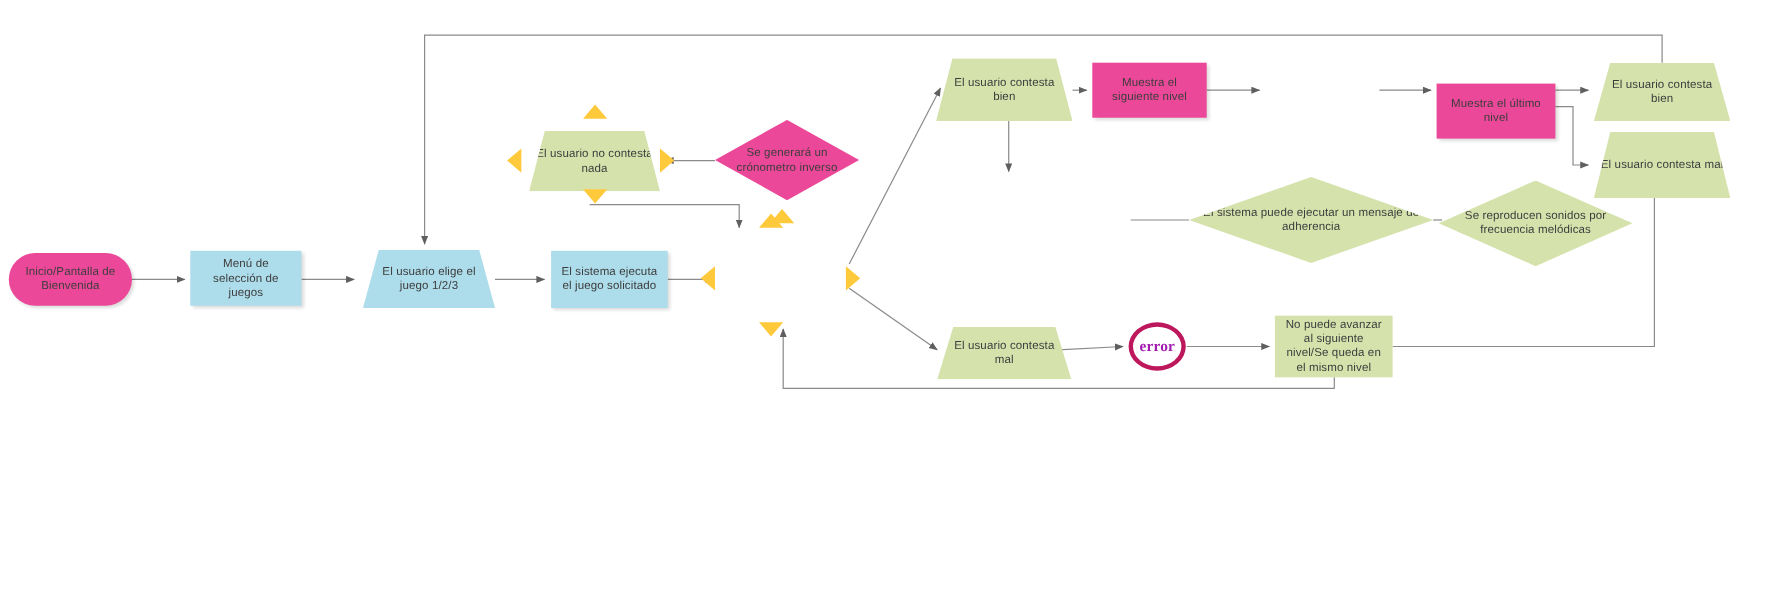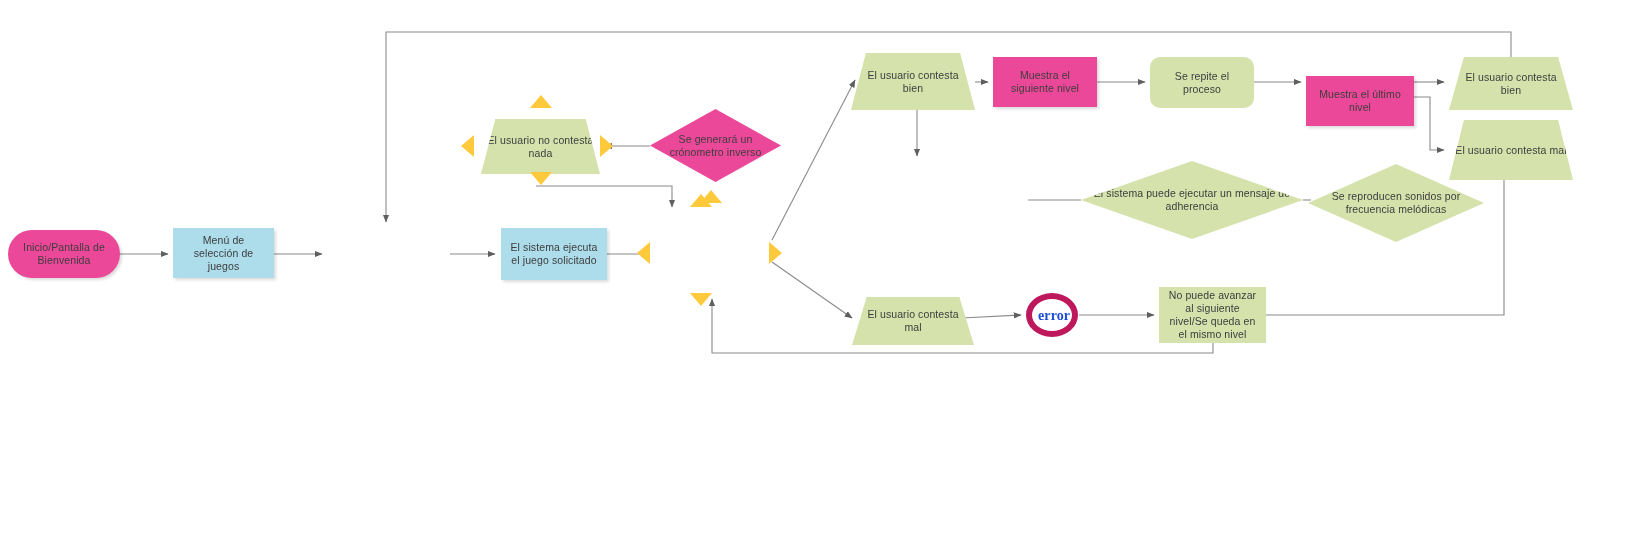--- a/index.html
+++ b/index.html
@@ -35,25 +35,25 @@
 
   .shadow{box-shadow:2px 2px 3px rgba(0,0,0,0.14);}
 
   .rect{}
   .rounded{border-radius:10px;}
   .stadium{border-radius:34px;}
   .trapezoid{clip-path:polygon(12% 0%,88% 0%,100% 100%,0% 100%);}
   .diamond{clip-path:polygon(50% 0%,100% 50%,50% 100%,0% 50%);}
   .circle{
     border-radius:50%;
-    border:6px solid #be185d;
+    border:4px solid #be185d;
     font-family:"Liberation Serif",serif;
     font-weight:bold;
     font-size:14px;
-    color:#1d4ed8;
+    color:#a21caf;
   }
   
   .handle{position:absolute;width:0;height:0;}
   .handle.up{border-left:11px solid transparent;border-right:11px solid transparent;border-bottom:13px solid #ffc93c;}
   .handle.down{border-left:11px solid transparent;border-right:11px solid transparent;border-top:13px solid #ffc93c;}
   .handle.left{border-top:11px solid transparent;border-bottom:11px solid transparent;border-right:13px solid #ffc93c;}
   .handle.right{border-top:11px solid transparent;border-bottom:11px solid transparent;border-left:13px solid #ffc93c;}
 </style>
 </head>
 <body>
@@ -113,20 +113,23 @@
   </svg>
 
   <div class="node stadium fill-orange shadow" style="left:8px;top:230px;width:112px;height:48px;">
     <span class="lbl">Inicio/Pantalla de Bienvenida</span>
   </div>
 
   <div class="node rect fill-blue shadow" style="left:173px;top:228px;width:101px;height:50px;">
     <span class="lbl">Menú de selección de juegos</span>
   </div>
 
+  <div class="node trapezoid fill-blue" style="left:330px;top:227px;width:120px;height:53px;">
+    <span class="lbl">El usuario elige el juego 1/2/3</span>
+  </div>
 
   <div class="node rect fill-blue shadow" style="left:501px;top:228px;width:106px;height:52px;">
     <span class="lbl">El sistema ejecuta el juego solicitado</span>
   </div>
 
 
   <div class="node trapezoid fill-green" style="left:481px;top:119px;width:119px;height:55px;">
     <span class="lbl">El usuario no contesta nada</span>
   </div>
 
@@ -135,23 +138,20 @@
   </div>
 
   <div class="node trapezoid fill-green" style="left:851px;top:53px;width:124px;height:57px;">
     <span class="lbl">El usuario contesta bien</span>
   </div>
 
   <div class="node rect fill-orange shadow" style="left:993px;top:57px;width:104px;height:50px;">
     <span class="lbl">Muestra el siguiente nivel</span>
   </div>
 
-  <div class="node rounded fill-green" style="left:1150px;top:57px;width:104px;height:51px;">
-    <span class="lbl">Se repite el proceso</span>
-  </div>
 
   <div class="node rect fill-orange shadow" style="left:1306px;top:64px;width:108px;height:50px;margin-top:12px;">
     <span class="lbl">Muestra el último nivel</span>
   </div>
 
   <div class="node trapezoid fill-green" style="left:1449px;top:57px;width:124px;height:53px;">
     <span class="lbl">El usuario contesta bien</span>
   </div>
 
   <div class="node trapezoid fill-green" style="left:1449px;top:120px;width:124px;height:60px;">

